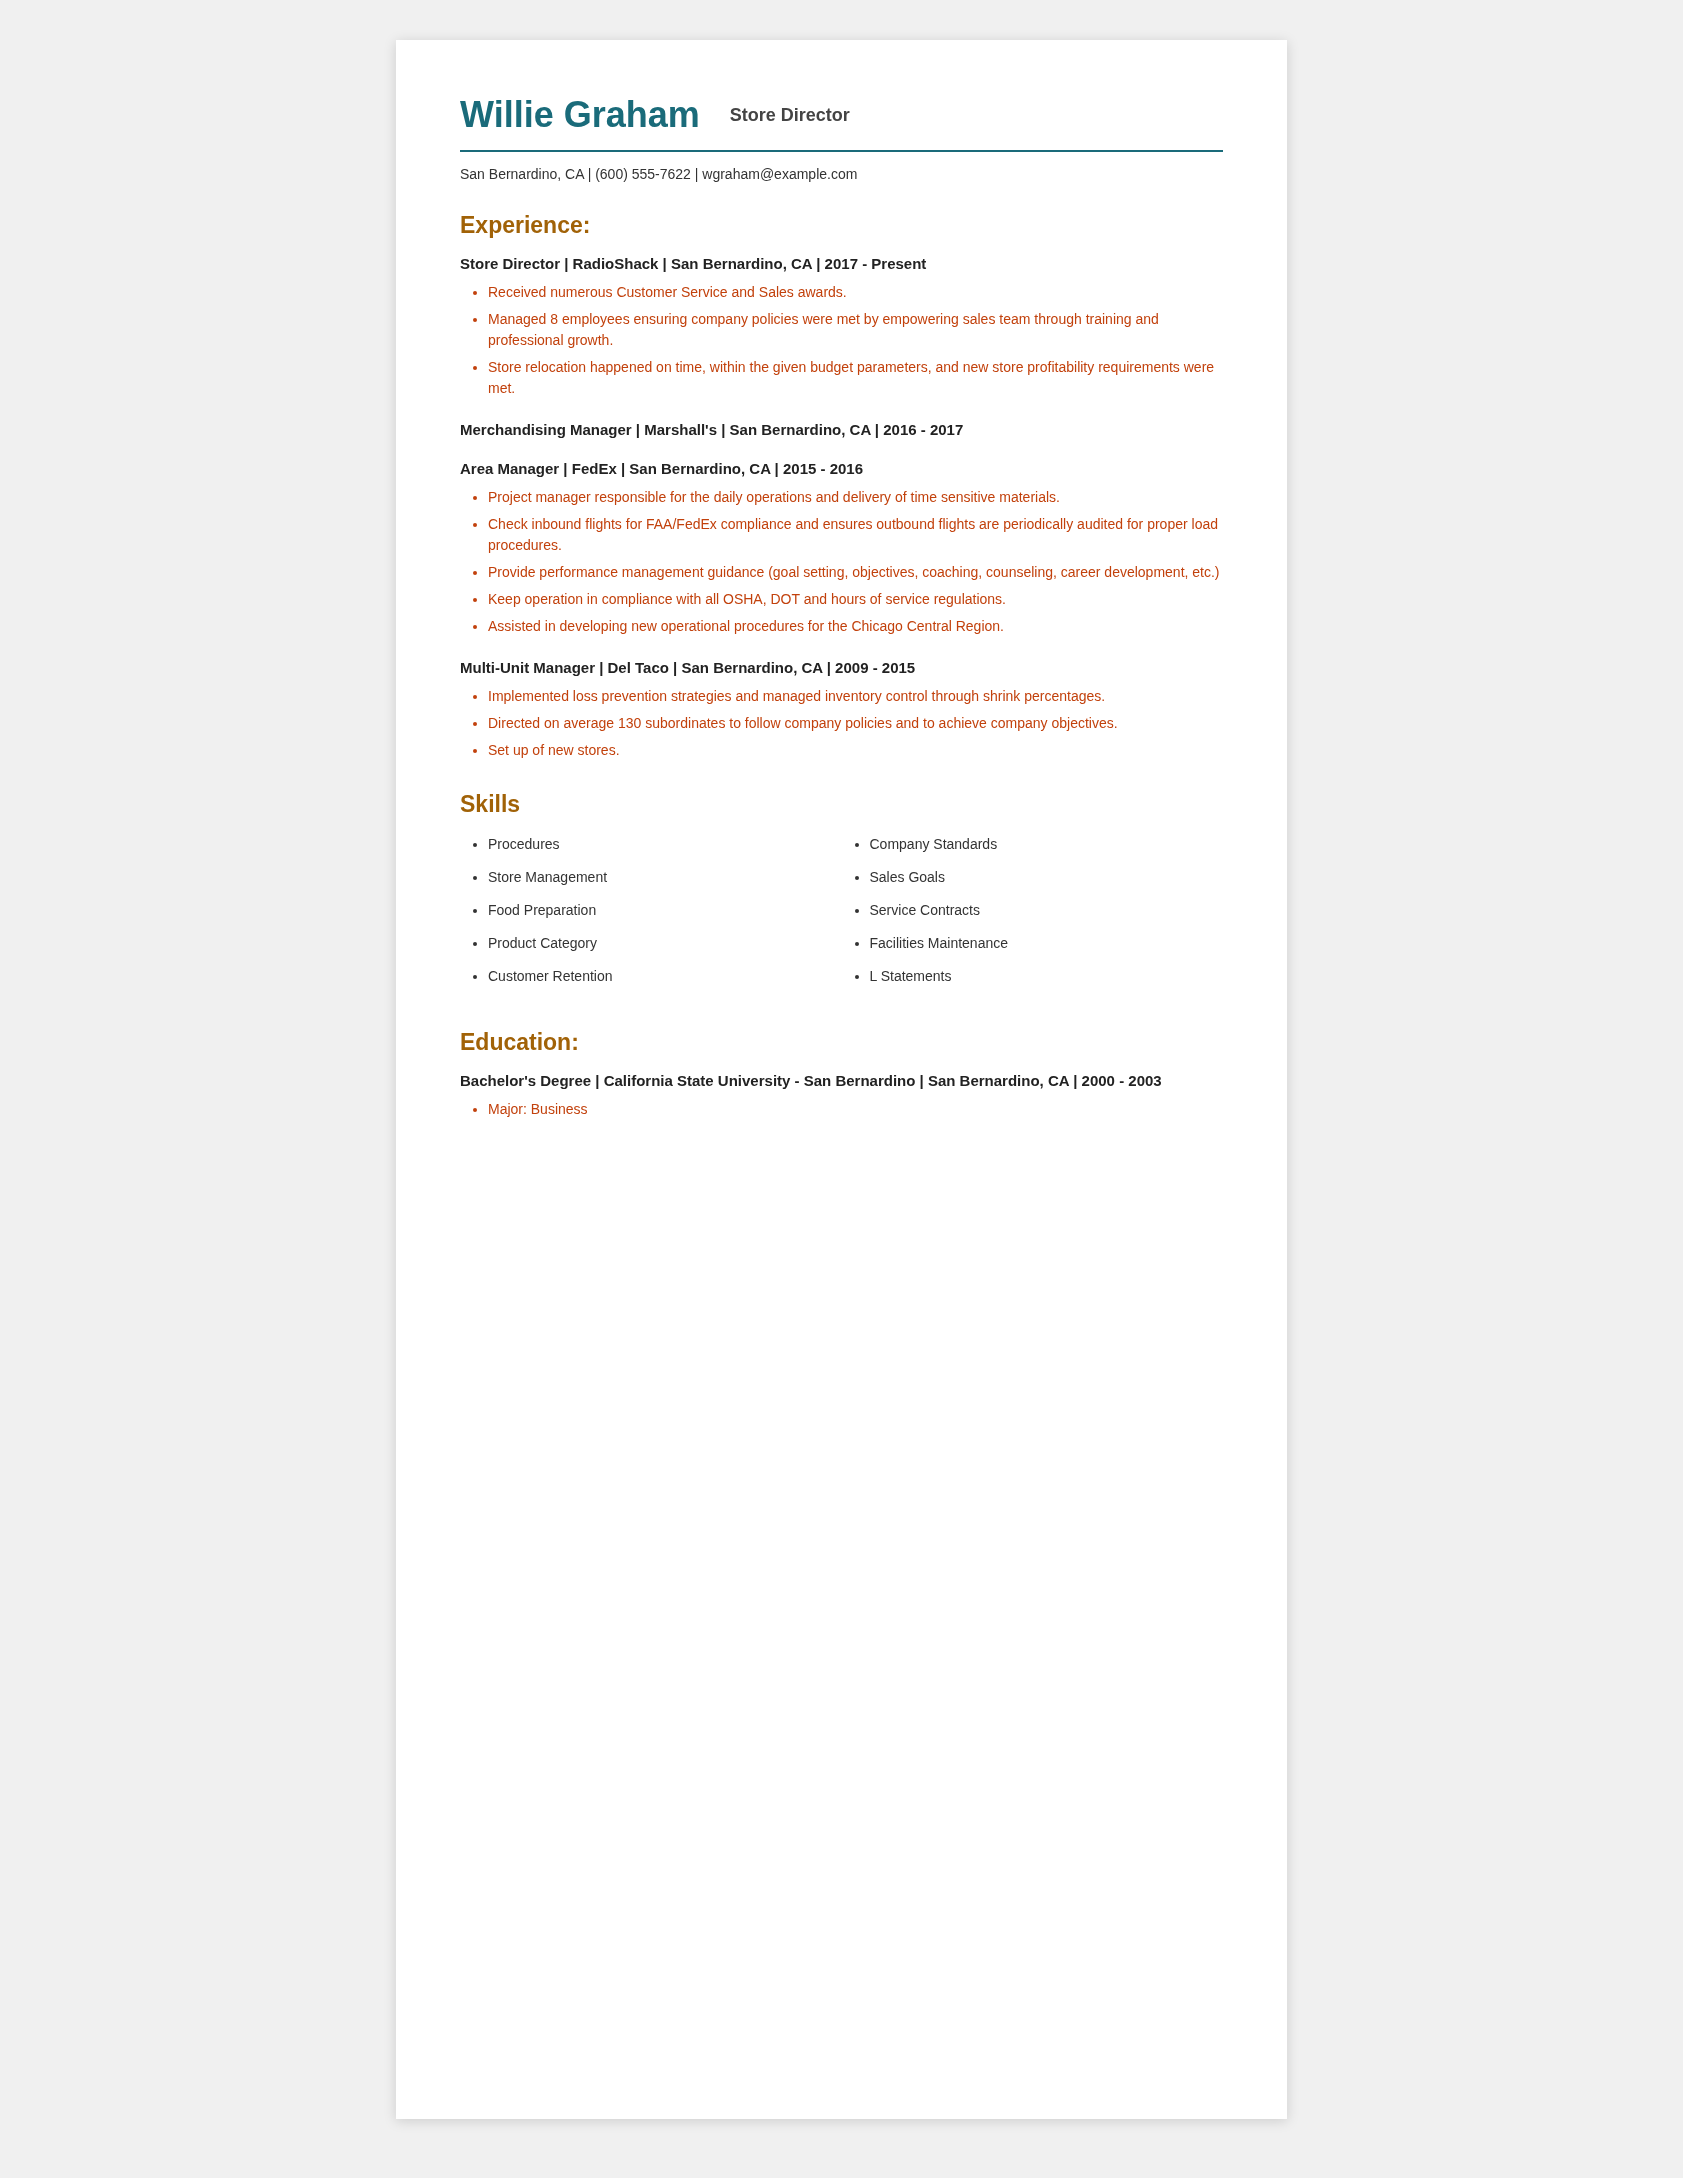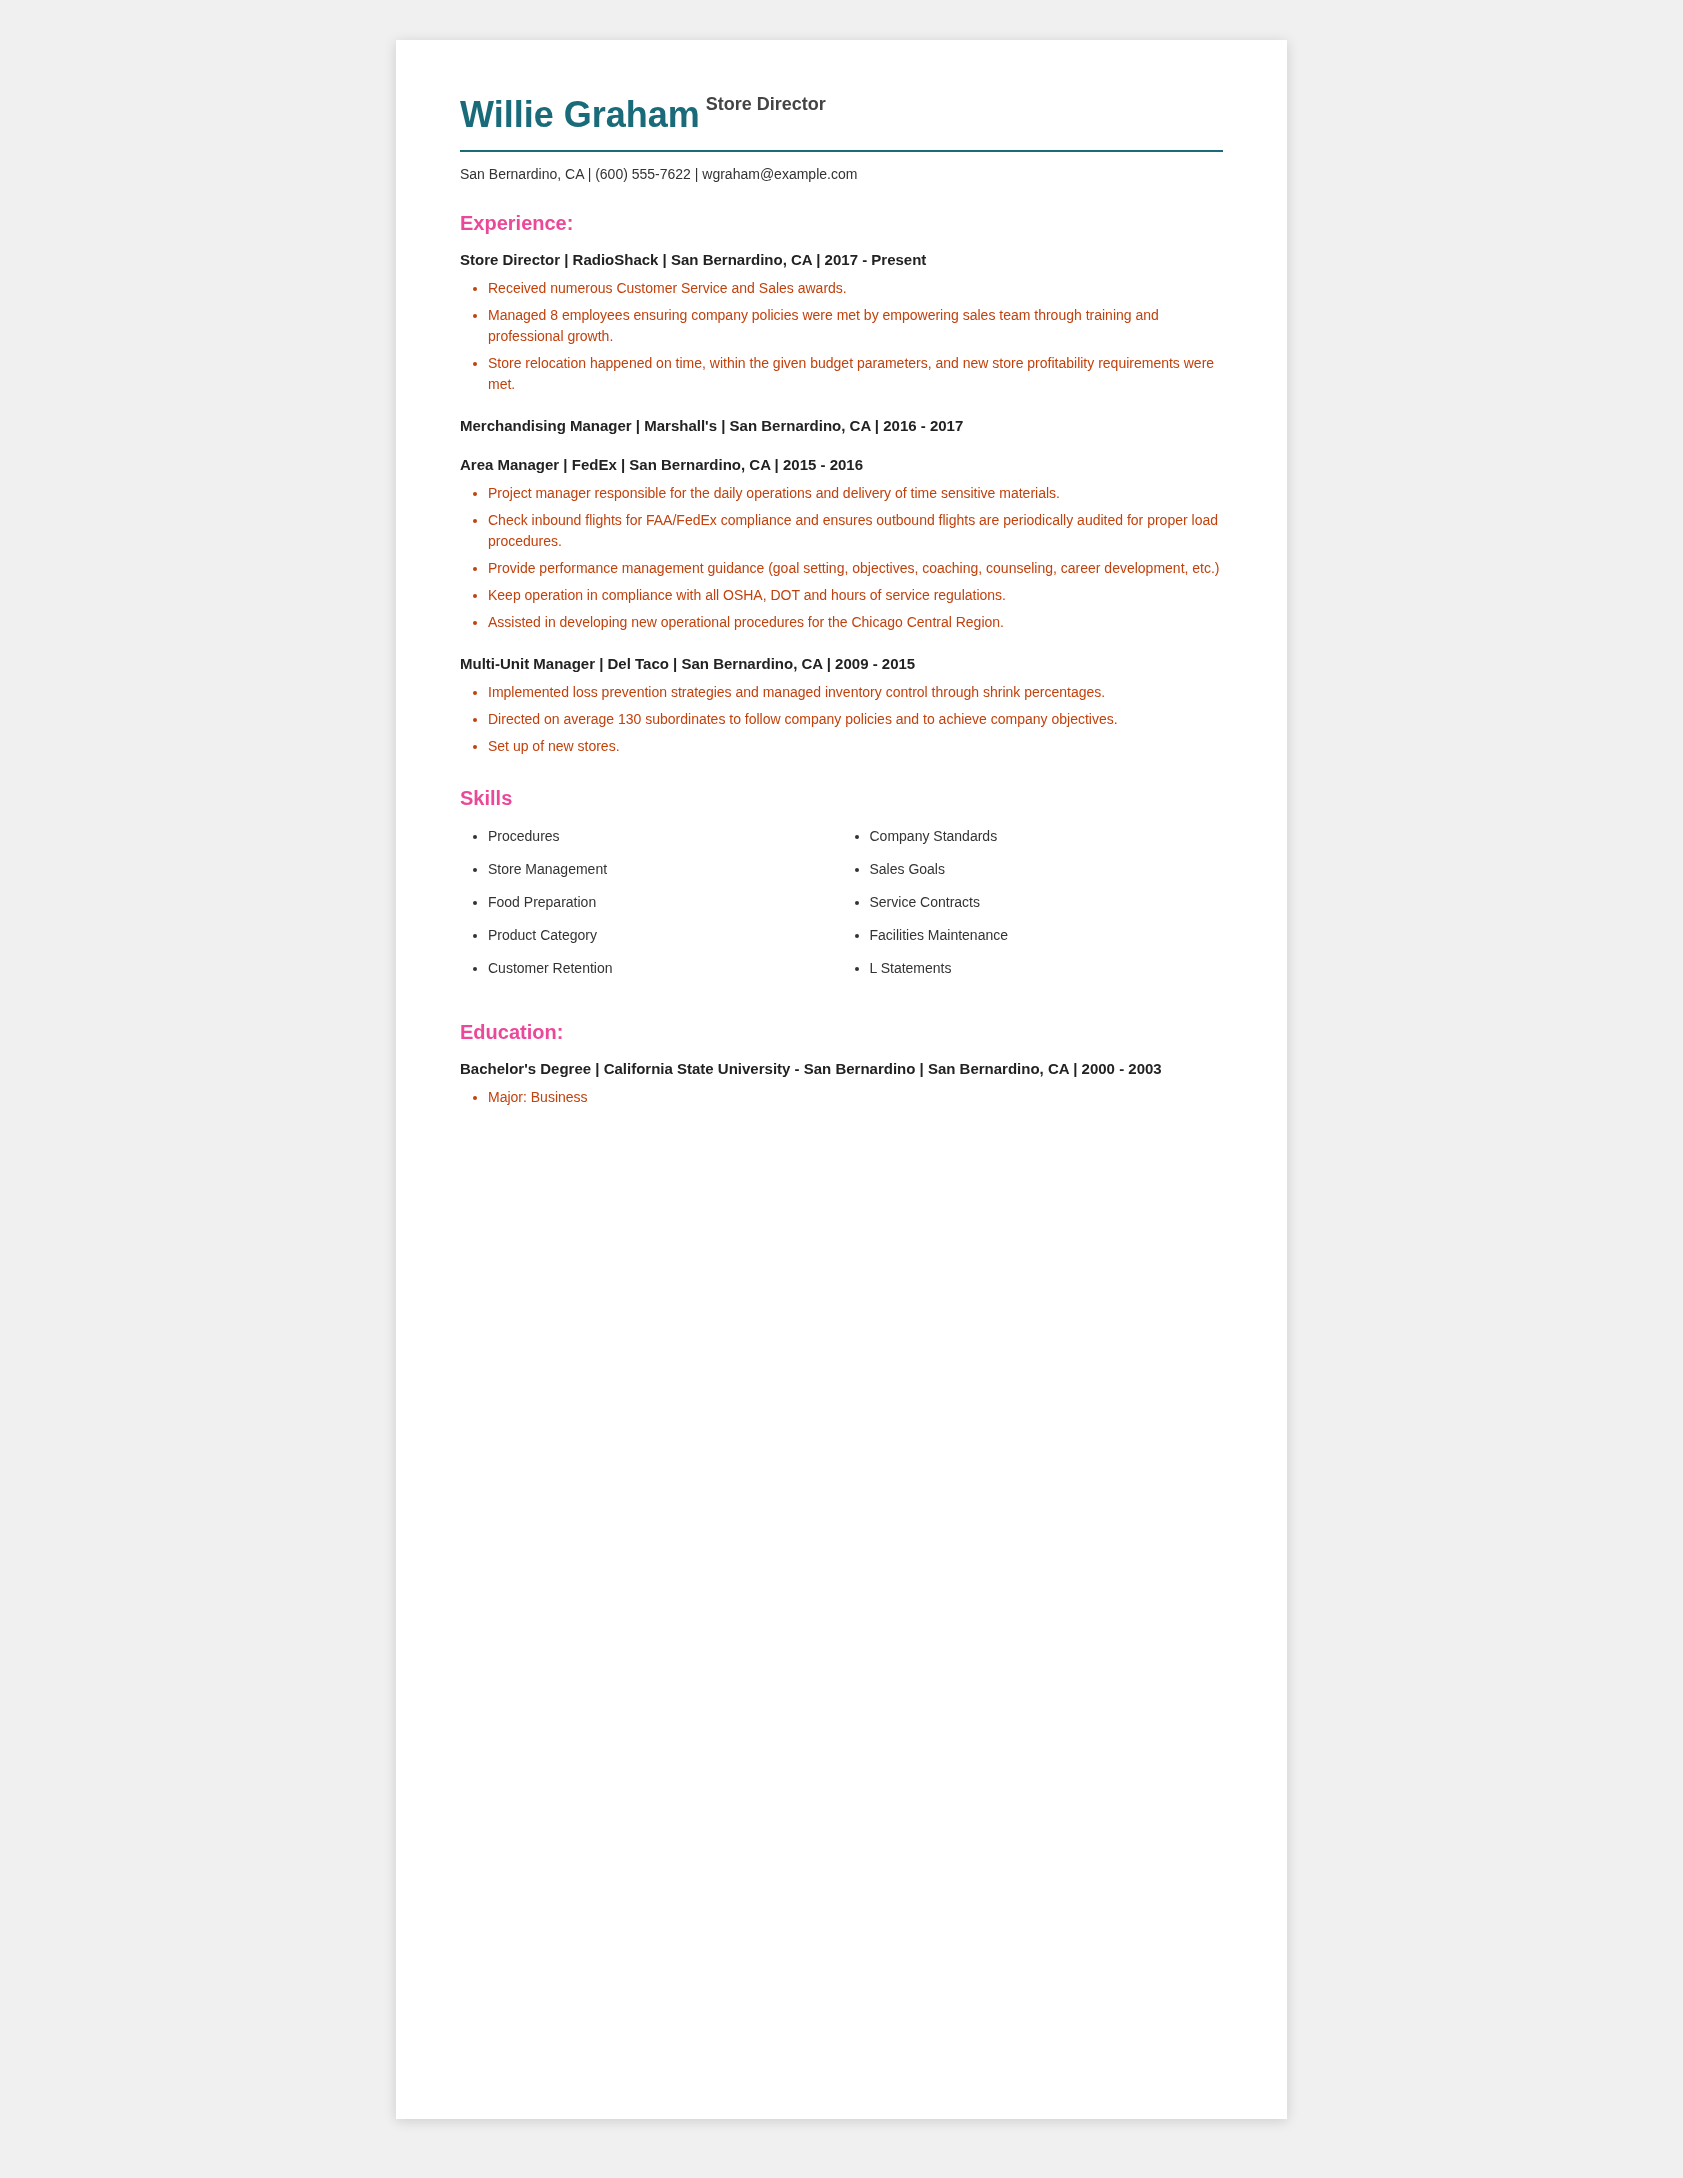--- a/index.html
+++ b/index.html
@@ -23,22 +23,22 @@
       padding: 54px 64px 59px 64px;
       box-shadow: 0 2px 12px rgba(0,0,0,0.15);
     }
 
     .header-section {
       margin-bottom: 10px;
     }
 
     .name-title-row {
       display: flex;
-      align-items: flex-start;
-      gap: 6px;
+      align-items: center;
+      gap: 30px;
       margin-bottom: 14px;
     }
 
     .full-name {
       font-size: 36px;
       font-weight: bold;
       color: #1a6b7a;
     }
 
     .job-title {
@@ -53,23 +53,23 @@
       margin-bottom: 14px;
     }
 
     .contact-info {
       font-size: 14px;
       color: #333;
       margin-bottom: 30px;
     }
 
     .section-title {
-      font-size: 20px;
-      font-weight: bold;
-      color: #ec4899;
+      font-size: 23px;
+      font-weight: bold;
+      color: #a16207;
       margin-bottom: 16px;
       margin-top: 30px;
     }
 
     .job-block {
       margin-bottom: 22px;
     }
 
     .job-header {
       font-size: 15px;

